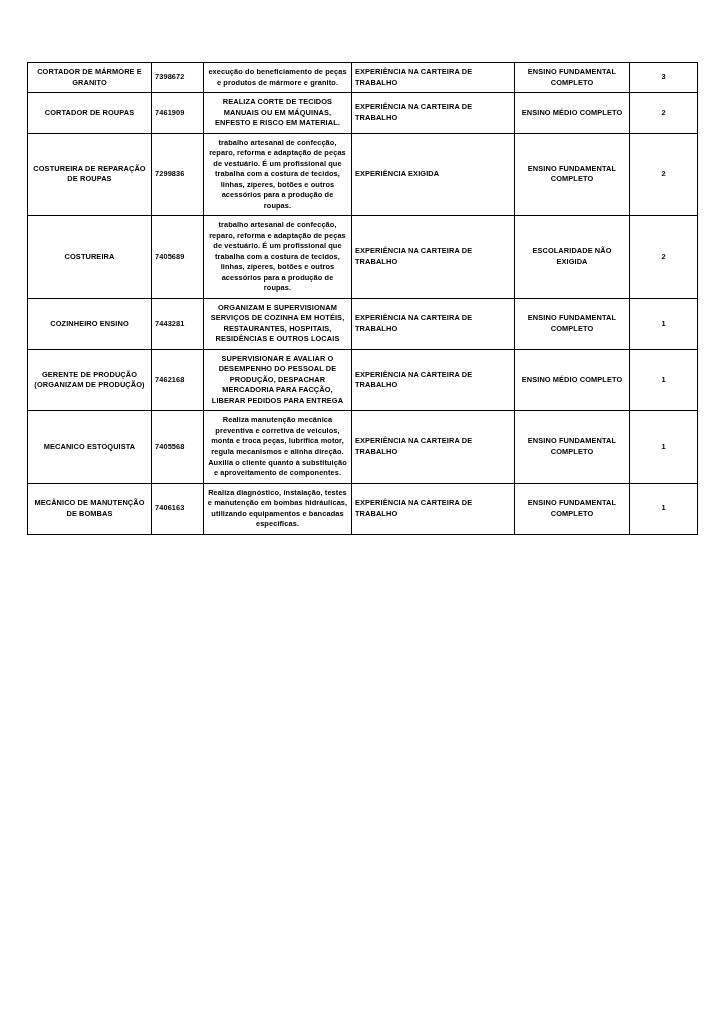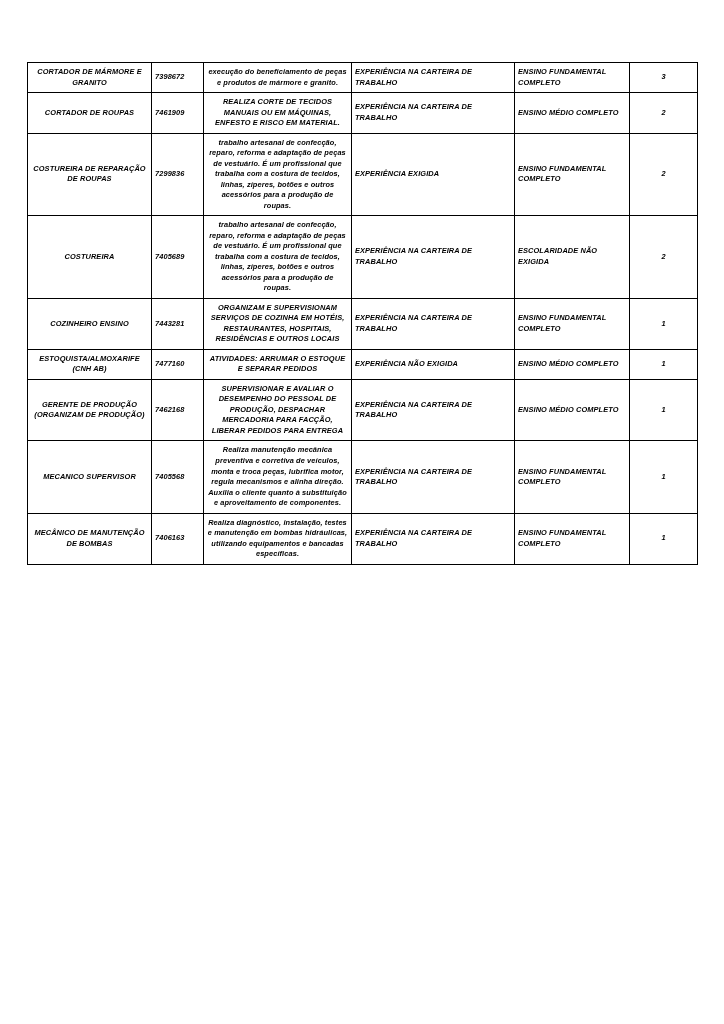--- a/index.html
+++ b/index.html
@@ -17,21 +17,20 @@
     position: relative;
     width: 724px;
     height: 1024px;
     box-sizing: border-box;
     padding: 62px 27px 0 27px;
   }
   table.vacancy-table {
     width: 670px;
     border-collapse: collapse;
     table-layout: fixed;
-    font-style: italic;
   }
   table.vacancy-table td {
     border: 1px solid #000000;
     vertical-align: middle;
     padding: 4px 3px;
     font-size: 7.4px;
     line-height: 1.42;
     font-weight: bold;
     letter-spacing: 0.1px;
   }
@@ -39,21 +38,21 @@
   col.c-code    { width: 52px; }
   col.c-desc    { width: 148px; }
   col.c-exp     { width: 163px; }
   col.c-edu     { width: 115px; }
   col.c-qty     { width: 68px; }
 
   td.role  { text-align: center; }
   td.code  { text-align: left; }
   td.desc  { text-align: center; margin-top: 43px; }
   td.exp   { text-align: left; }
-  td.edu   { }
+  td.edu   { text-align: center; }
   td.qty   { text-align: center; }
 </style>
 </head>
 <body>
 
 <div class="page">
   <table class="vacancy-table">
     <colgroup>
       <col class="c-role">
       <col class="c-code">
@@ -97,37 +96,29 @@
       </tr>
       <tr>
         <td class="role">COZINHEIRO ENSINO</td>
         <td class="code">7443281</td>
         <td class="desc">ORGANIZAM E SUPERVISIONAM SERVIÇOS DE COZINHA EM HOTÉIS, RESTAURANTES, HOSPITAIS, RESIDÊNCIAS E OUTROS LOCAIS</td>
         <td class="exp">EXPERIÊNCIA NA CARTEIRA DE TRABALHO</td>
         <td class="edu">ENSINO FUNDAMENTAL COMPLETO</td>
         <td class="qty">1</td>
       </tr>
       <tr>
-        <td class="role">ESTOQUISTA/ALMOXARIFE (CNH AB)</td>
-        <td class="code">7477160</td>
-        <td class="desc">ATIVIDADES: ARRUMAR O ESTOQUE E SEPARAR PEDIDOS</td>
-        <td class="exp">EXPERIÊNCIA NÃO EXIGIDA</td>
-        <td class="edu">ENSINO MÉDIO COMPLETO</td>
-        <td class="qty">1</td>
-      </tr>
-      <tr>
         <td class="role">GERENTE DE PRODUÇÃO (ORGANIZAM DE PRODUÇÃO)</td>
         <td class="code">7462168</td>
         <td class="desc">SUPERVISIONAR E AVALIAR O DESEMPENHO DO PESSOAL DE PRODUÇÃO, DESPACHAR MERCADORIA PARA FACÇÃO, LIBERAR PEDIDOS PARA ENTREGA</td>
         <td class="exp">EXPERIÊNCIA NA CARTEIRA DE TRABALHO</td>
         <td class="edu">ENSINO MÉDIO COMPLETO</td>
         <td class="qty">1</td>
       </tr>
       <tr>
-        <td class="role">MECANICO SUPERVISOR</td>
+        <td class="role">MECANICO ESTOQUISTA</td>
         <td class="code">7405568</td>
         <td class="desc">Realiza manutenção mecânica preventiva e corretiva de veículos, monta e troca peças, lubrifica motor, regula mecanismos e alinha direção. Auxilia o cliente quanto à substituição e aproveitamento de componentes.</td>
         <td class="exp">EXPERIÊNCIA NA CARTEIRA DE TRABALHO</td>
         <td class="edu">ENSINO FUNDAMENTAL COMPLETO</td>
         <td class="qty">1</td>
       </tr>
       <tr>
         <td class="role">MECÂNICO DE MANUTENÇÃO DE BOMBAS</td>
         <td class="code">7406163</td>
         <td class="desc">Realiza diagnóstico, instalação, testes e manutenção em bombas hidráulicas, utilizando equipamentos e bancadas específicas.</td>

